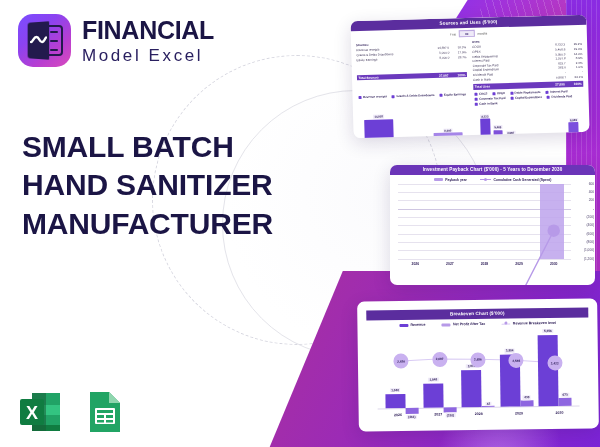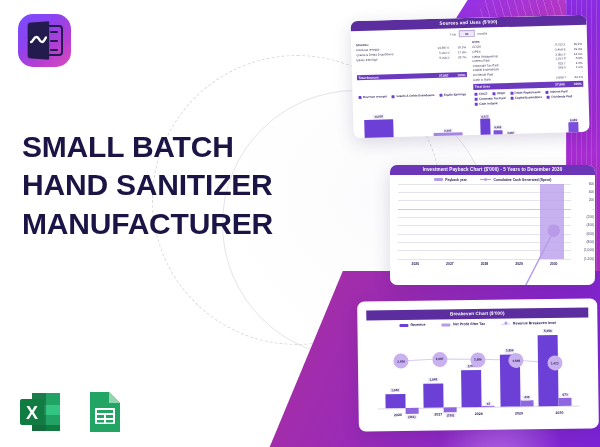--- a/index.html
+++ b/index.html
@@ -288,20 +288,24 @@
       <path d="M1,7 C3,7 3.5,2 6.5,2 C9.5,2 9,7 12,7 C14.5,7 15,3 16,2.5" fill="none" stroke="#ffffff" stroke-width="2.4" stroke-linecap="round"></path>
     </svg>
     <div class="logo-lines">
       <i></i>
         <i></i>
         <i></i>
       <span class="logo-dot d1"></span>
         <span class="logo-dot d2"></span>
         <span class="logo-dot d3"></span>
     </div>
+  </div>
+  <div class="logo-text">
+    <div class="logo-title">FINANCIAL</div>
+    <div class="logo-sub">Model Excel</div>
   </div>
 </div>
 
 <h1 class="headline">SMALL BATCH HAND SANITIZER MANUFACTURER</h1>
 
 <div class="filetypes">
   <svg class="ft" viewBox="0 0 46 46">
     <rect x="14" y="4" width="28" height="12" fill="#21a366"></rect>
     <rect x="14" y="16" width="28" height="10" fill="#33c481"></rect>
     <rect x="14" y="26" width="28" height="10" fill="#21a366"></rect>

